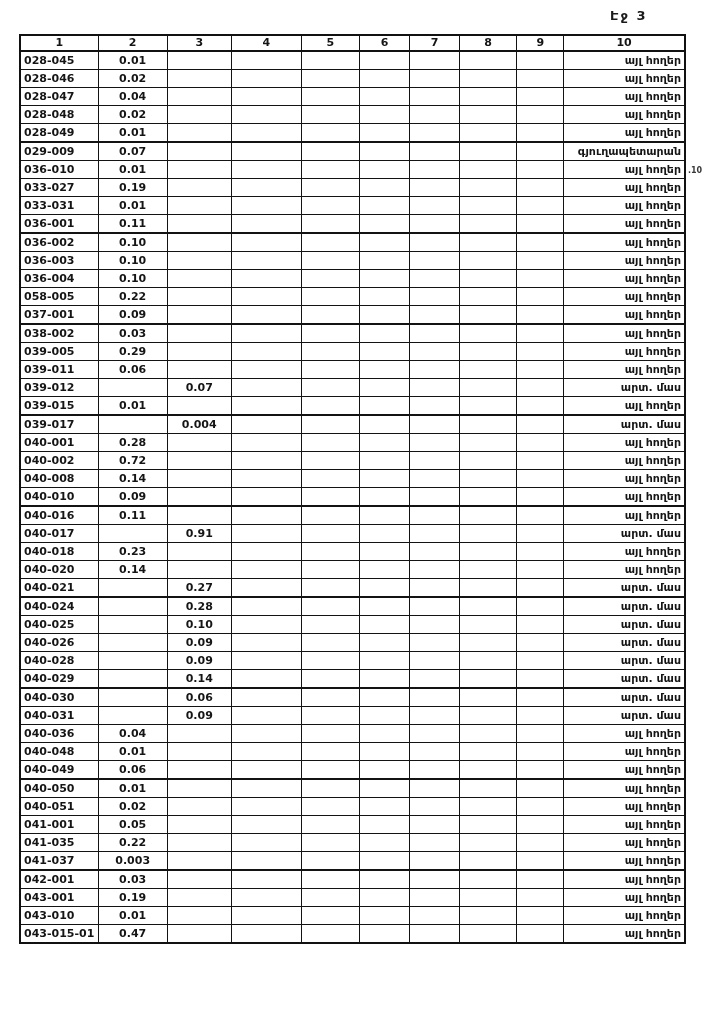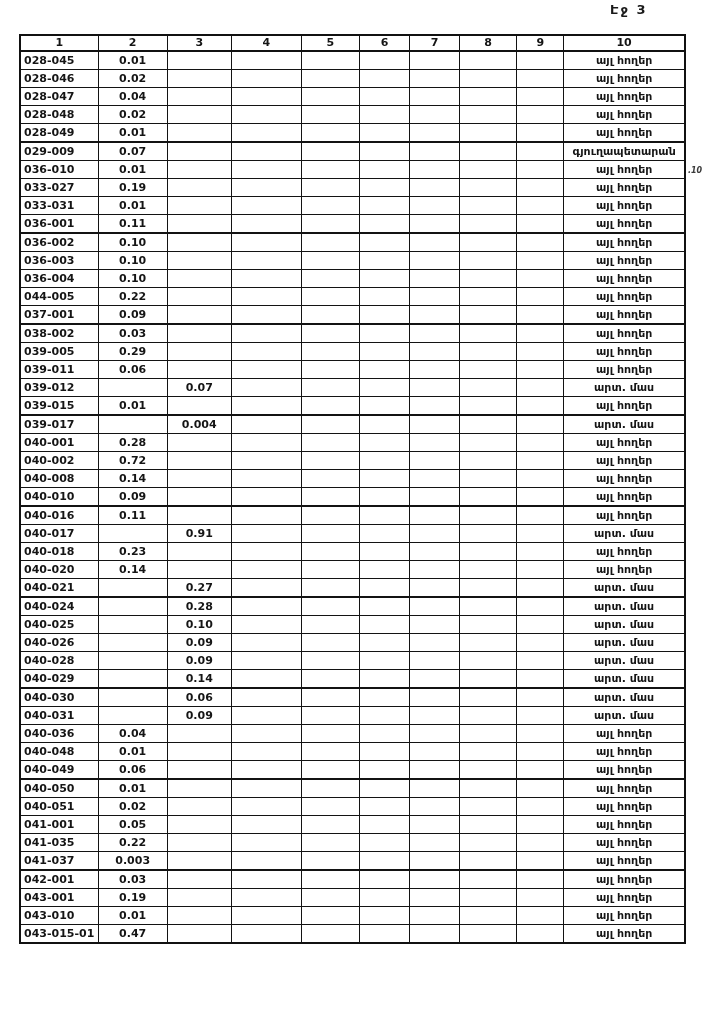--- a/index.html
+++ b/index.html
@@ -11,35 +11,34 @@
     position: relative;
     width: 708px;
     height: 1020px;
     background: #ffffff;
     font-family: "DejaVu Sans", sans-serif;
     color: #161616;
     overflow: hidden;
   }
   .page-label {
     position: absolute;
-    top: 2px;
+    top: 8px;
     left: 610px;
     font-size: 13px;
     font-weight: 700;
     letter-spacing: 2px;
     color: #1a1a1a;
   }
   .margin-note {
     position: absolute;
     top: 166px;
     left: 688px;
     font-size: 8px;
     font-weight: 700;
     color: #3a3a3a;
-    font-style: italic;
   }
   table.scan-table {
     position: absolute;
     top: 34px;
     left: 19px;
     width: 667px;
     border-collapse: collapse;
     table-layout: fixed;
     border: 2px solid #111111;
   }
@@ -58,21 +57,21 @@
   table.scan-table th {
     height: 14px;
     line-height: 14px;
     text-align: center;
     border-bottom: 2px solid #111111;
     font-size: 11px;
   }
   td.c-code { text-align: left; padding-left: 4px; border-right: 2px solid #111; }
   td.c-num  { text-align: center; }
   td.c-empty { }
-  td.c-land { text-align: center; padding-left: 5px; border-left: 2px solid #111; }
+  td.c-land { text-align: right; padding-left: 5px; border-left: 2px solid #111; }
   
   table.scan-table tr:nth-child(5n) td { border-bottom-width: 2px; }
   table.scan-table tr:nth-child(7n) td { border-top-width: 1px; }
 </style>
 </head>
 <body>
 
 <div class="page">
   <div class="page-label">Էջ 3</div>
 
@@ -256,21 +255,21 @@
           <td class="c-num"></td>
           <td class="c-empty"></td>
           <td class="c-empty"></td>
           <td class="c-empty"></td>
           <td class="c-empty"></td>
           <td class="c-empty"></td>
           <td class="c-empty"></td>
           <td class="c-land">այլ հողեր</td>
         </tr>
         <tr>
-          <td class="c-code">044-005</td>
+          <td class="c-code">058-005</td>
           <td class="c-num">0.22</td>
           <td class="c-num"></td>
           <td class="c-empty"></td>
           <td class="c-empty"></td>
           <td class="c-empty"></td>
           <td class="c-empty"></td>
           <td class="c-empty"></td>
           <td class="c-empty"></td>
           <td class="c-land">այլ հողեր</td>
         </tr>

